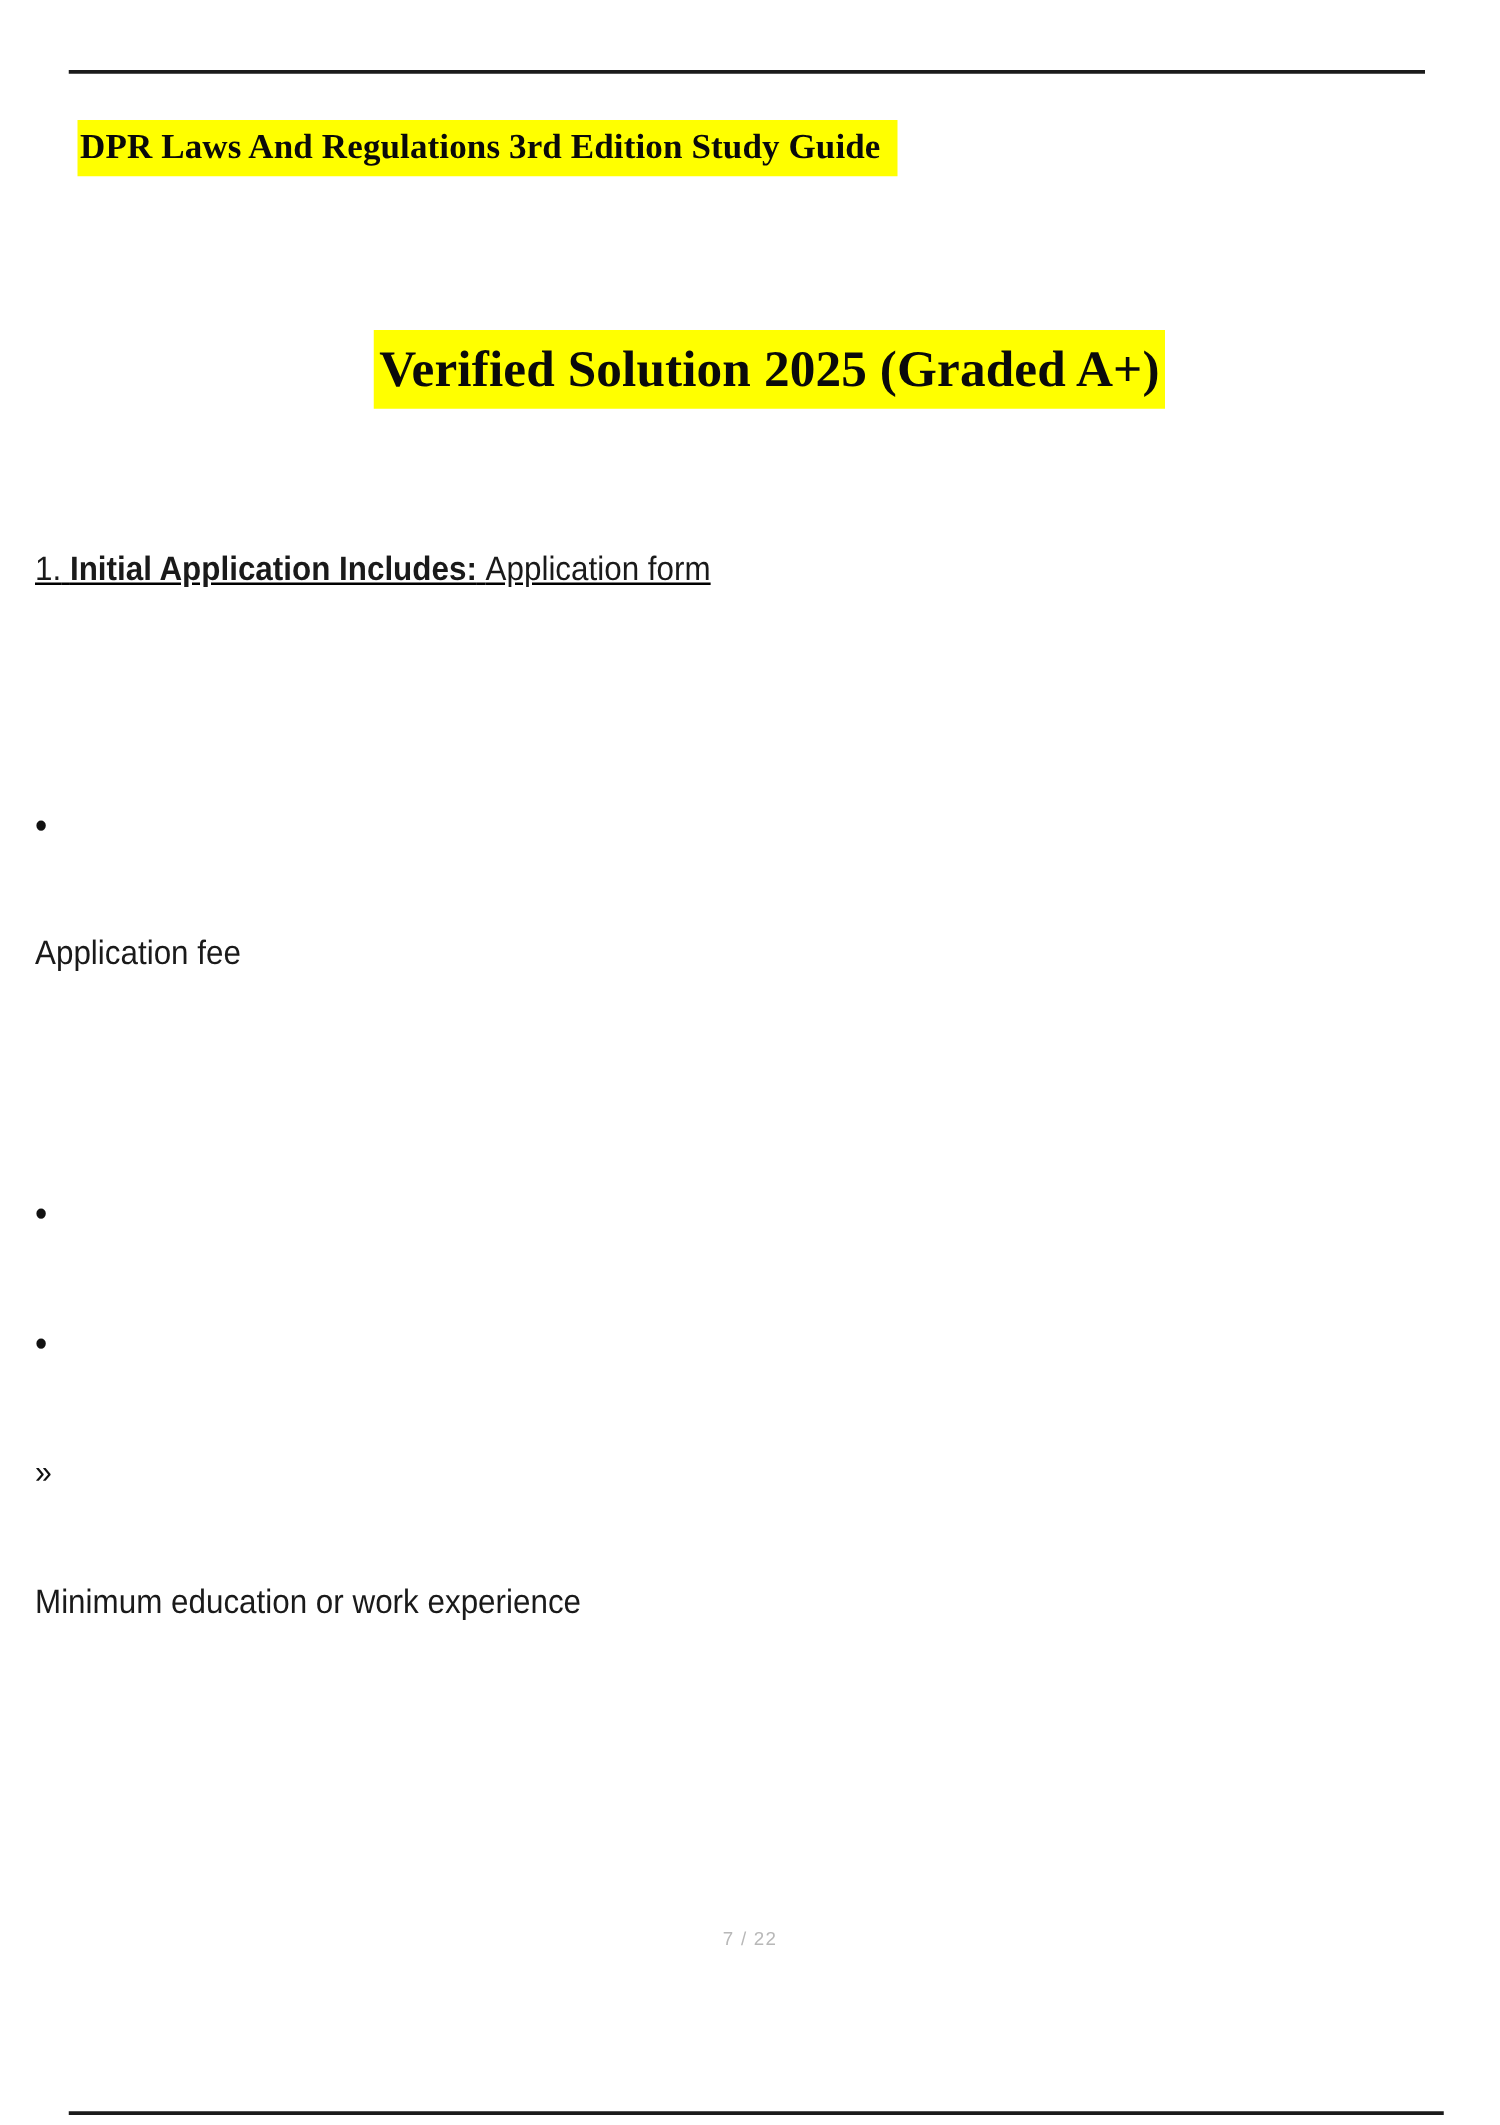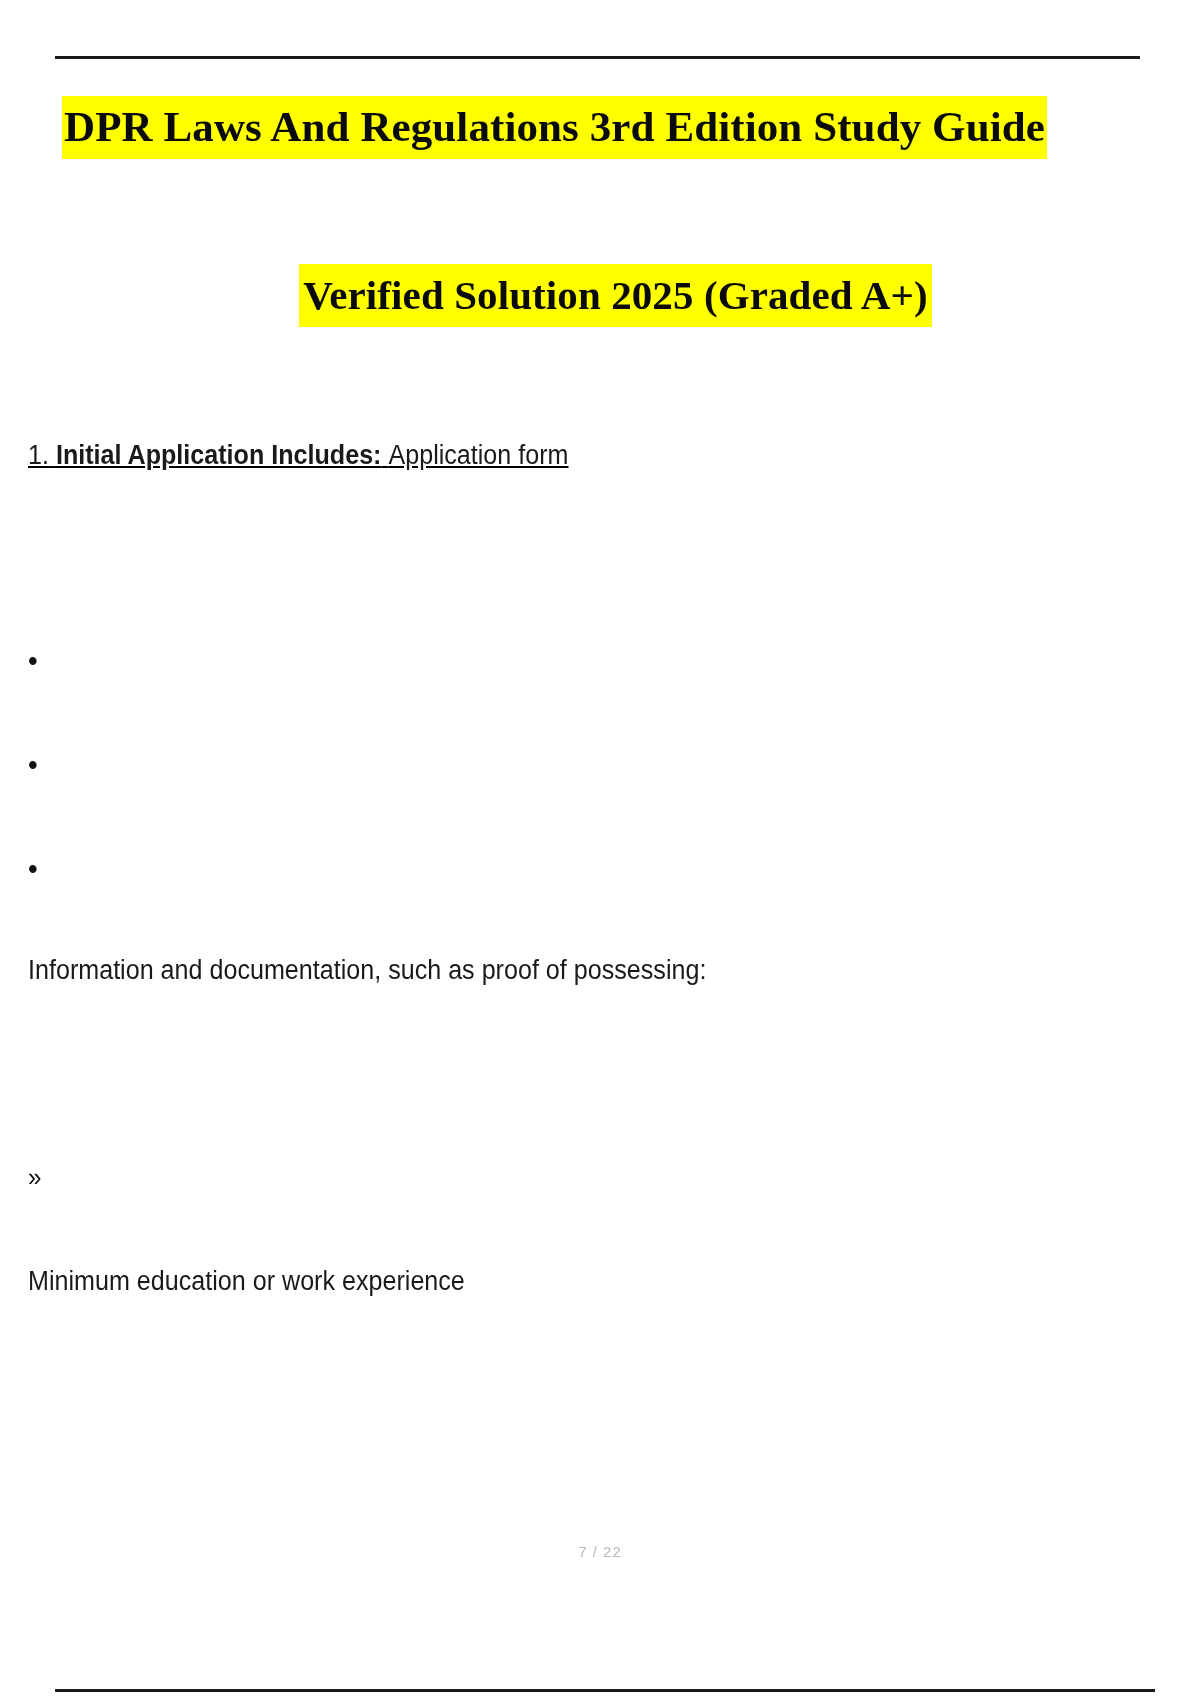--- a/index.html
+++ b/index.html
@@ -54,23 +54,23 @@
     display: inline-block;
     font-family: "Liberation Serif", "DejaVu Serif", serif;
     font-weight: 700;
     color: #0a0a0a;
     background: #FFFF00;
     line-height: 1.22;
     white-space: nowrap;
     margin-left: 31px;
   }
   .title-line-1 .title-text {
-    font-size: 43px;
+    font-size: 28px;
     margin-left: 62px;
-    padding: 5px 2px 6px 2px;
+    padding: 5px 14px 6px 2px;
     letter-spacing: 0.1px;
   }
   .title-line-2 {
     text-align: center;
   }
   .title-line-2 .title-text {
     font-size: 41px;
     padding: 6px 4px 7px 4px;
     letter-spacing: 0.1px;
   }
@@ -150,33 +150,33 @@
   <div class="body-block">
 
     <div class="row row-first">
       <div class="line numbered"><span class="lead">1.</span><span class="strong">&nbsp;</span><span class="strong">Initial Application Includes:</span><span>&nbsp;</span><span>Application form</span></div>
     </div>
 
     <div class="gap-after-marker">
       <div class="line marker marker-bullet">•</div>
     </div>
 
+    <div class="row">
+      <div class="line">Application fee</div>
+    </div>
 
     <div class="gap-after-marker">
       <div class="line marker marker-bullet">•</div>
     </div>
 
 
     <div class="gap-after-marker">
       <div class="line marker marker-bullet">•</div>
     </div>
 
-    <div class="row">
-      <div class="line">Information and documentation, such as proof of possessing:</div>
-    </div>
 
     <div class="gap-after-marker">
       <div class="line marker marker-guillemet">»</div>
     </div>
 
     <div class="row">
       <div class="line">Minimum education or work experience</div>
     </div>
 
   </div>

